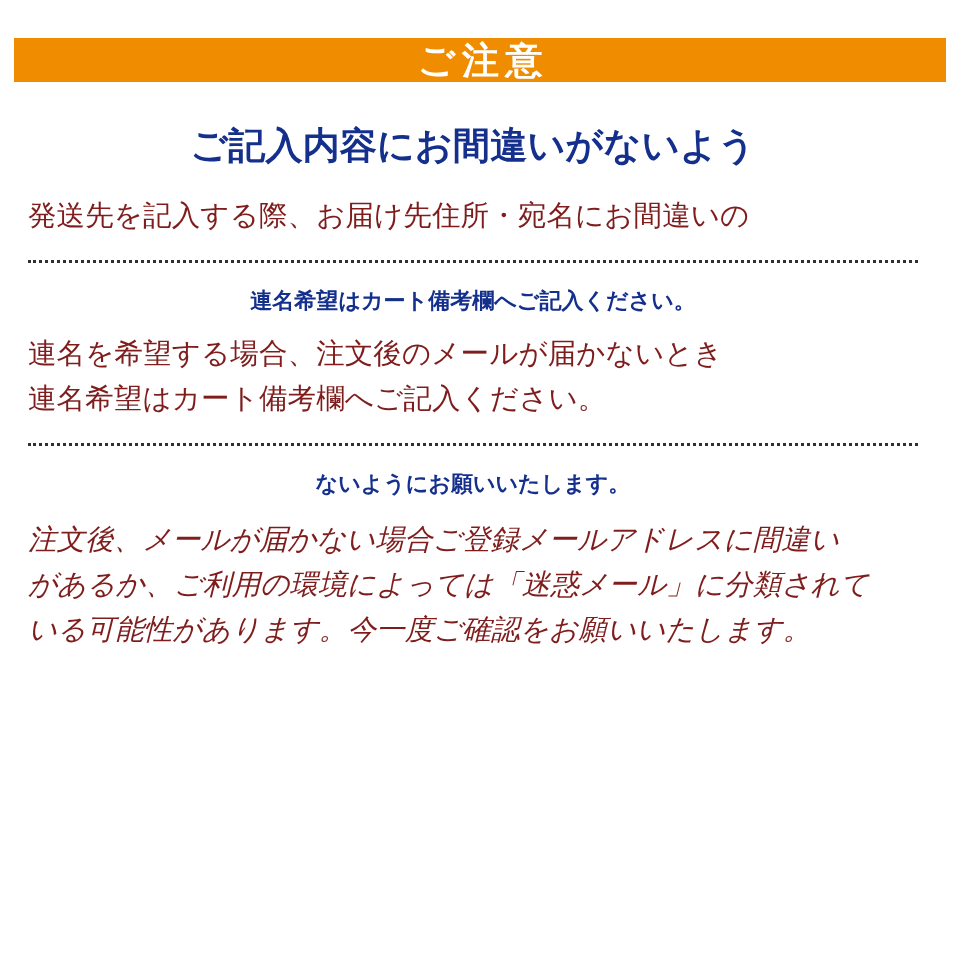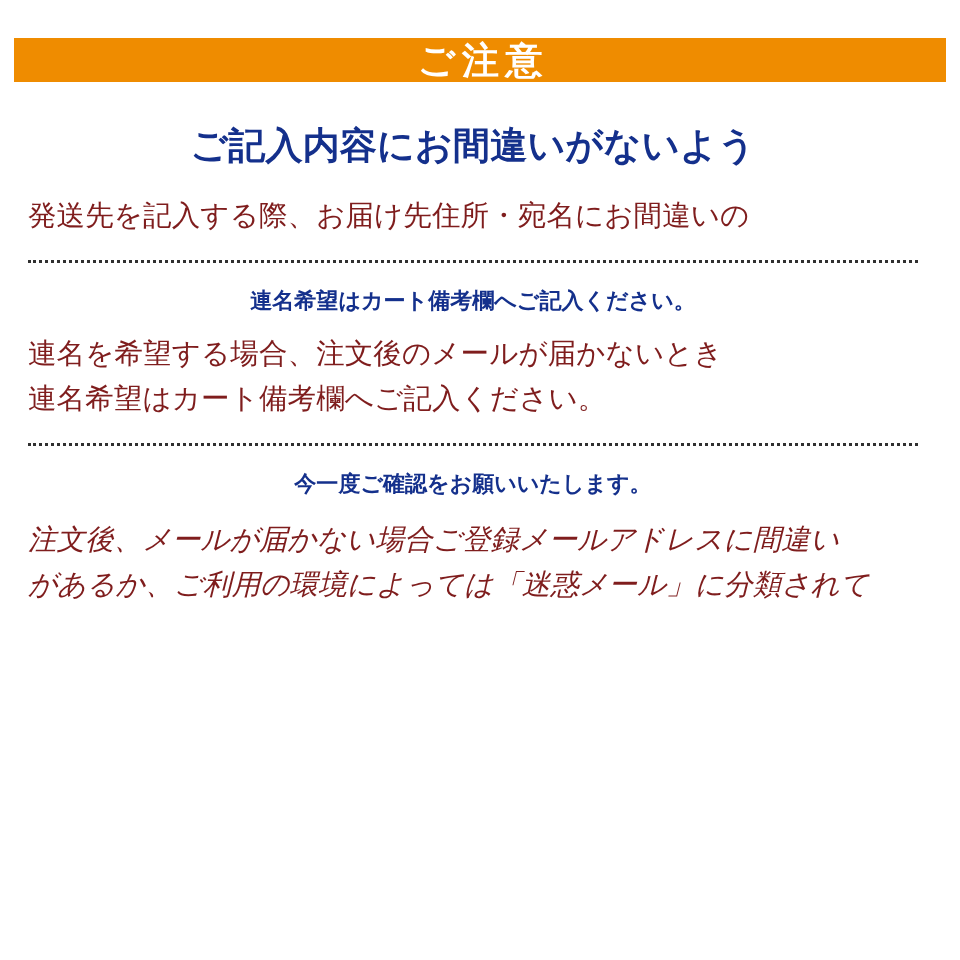--- a/index.html
+++ b/index.html
@@ -132,21 +132,22 @@
       <h2 class="section-title">連名希望はカート備考欄へご記入ください。</h2>
       <p class="body-text">
         <span class="ln">連名を希望する場合、注文後のメールが届かないとき</span>
         <span class="ln">連名希望はカート備考欄へご記入ください。</span>
       </p>
     </div>
 
     <div class="divider"></div>
 
     <div class="sec3">
-      <h2 class="section-title">今一度ご確認をお願いいたします。</h2>
+      <h2 class="section-title">ないようにお願いいたします。</h2>
       <p class="body-text">
         <span class="ln">注文後、メールが届かない場合ご登録メールアドレスに間違い</span>
         <span class="ln">があるか、ご利用の環境によっては「迷惑メール」に分類されて</span>
+        <span class="ln">いる可能性があります。今一度ご確認をお願いいたします。</span>
       </p>
     </div>
 
   </div>
 </div>
 
 </body></html>

